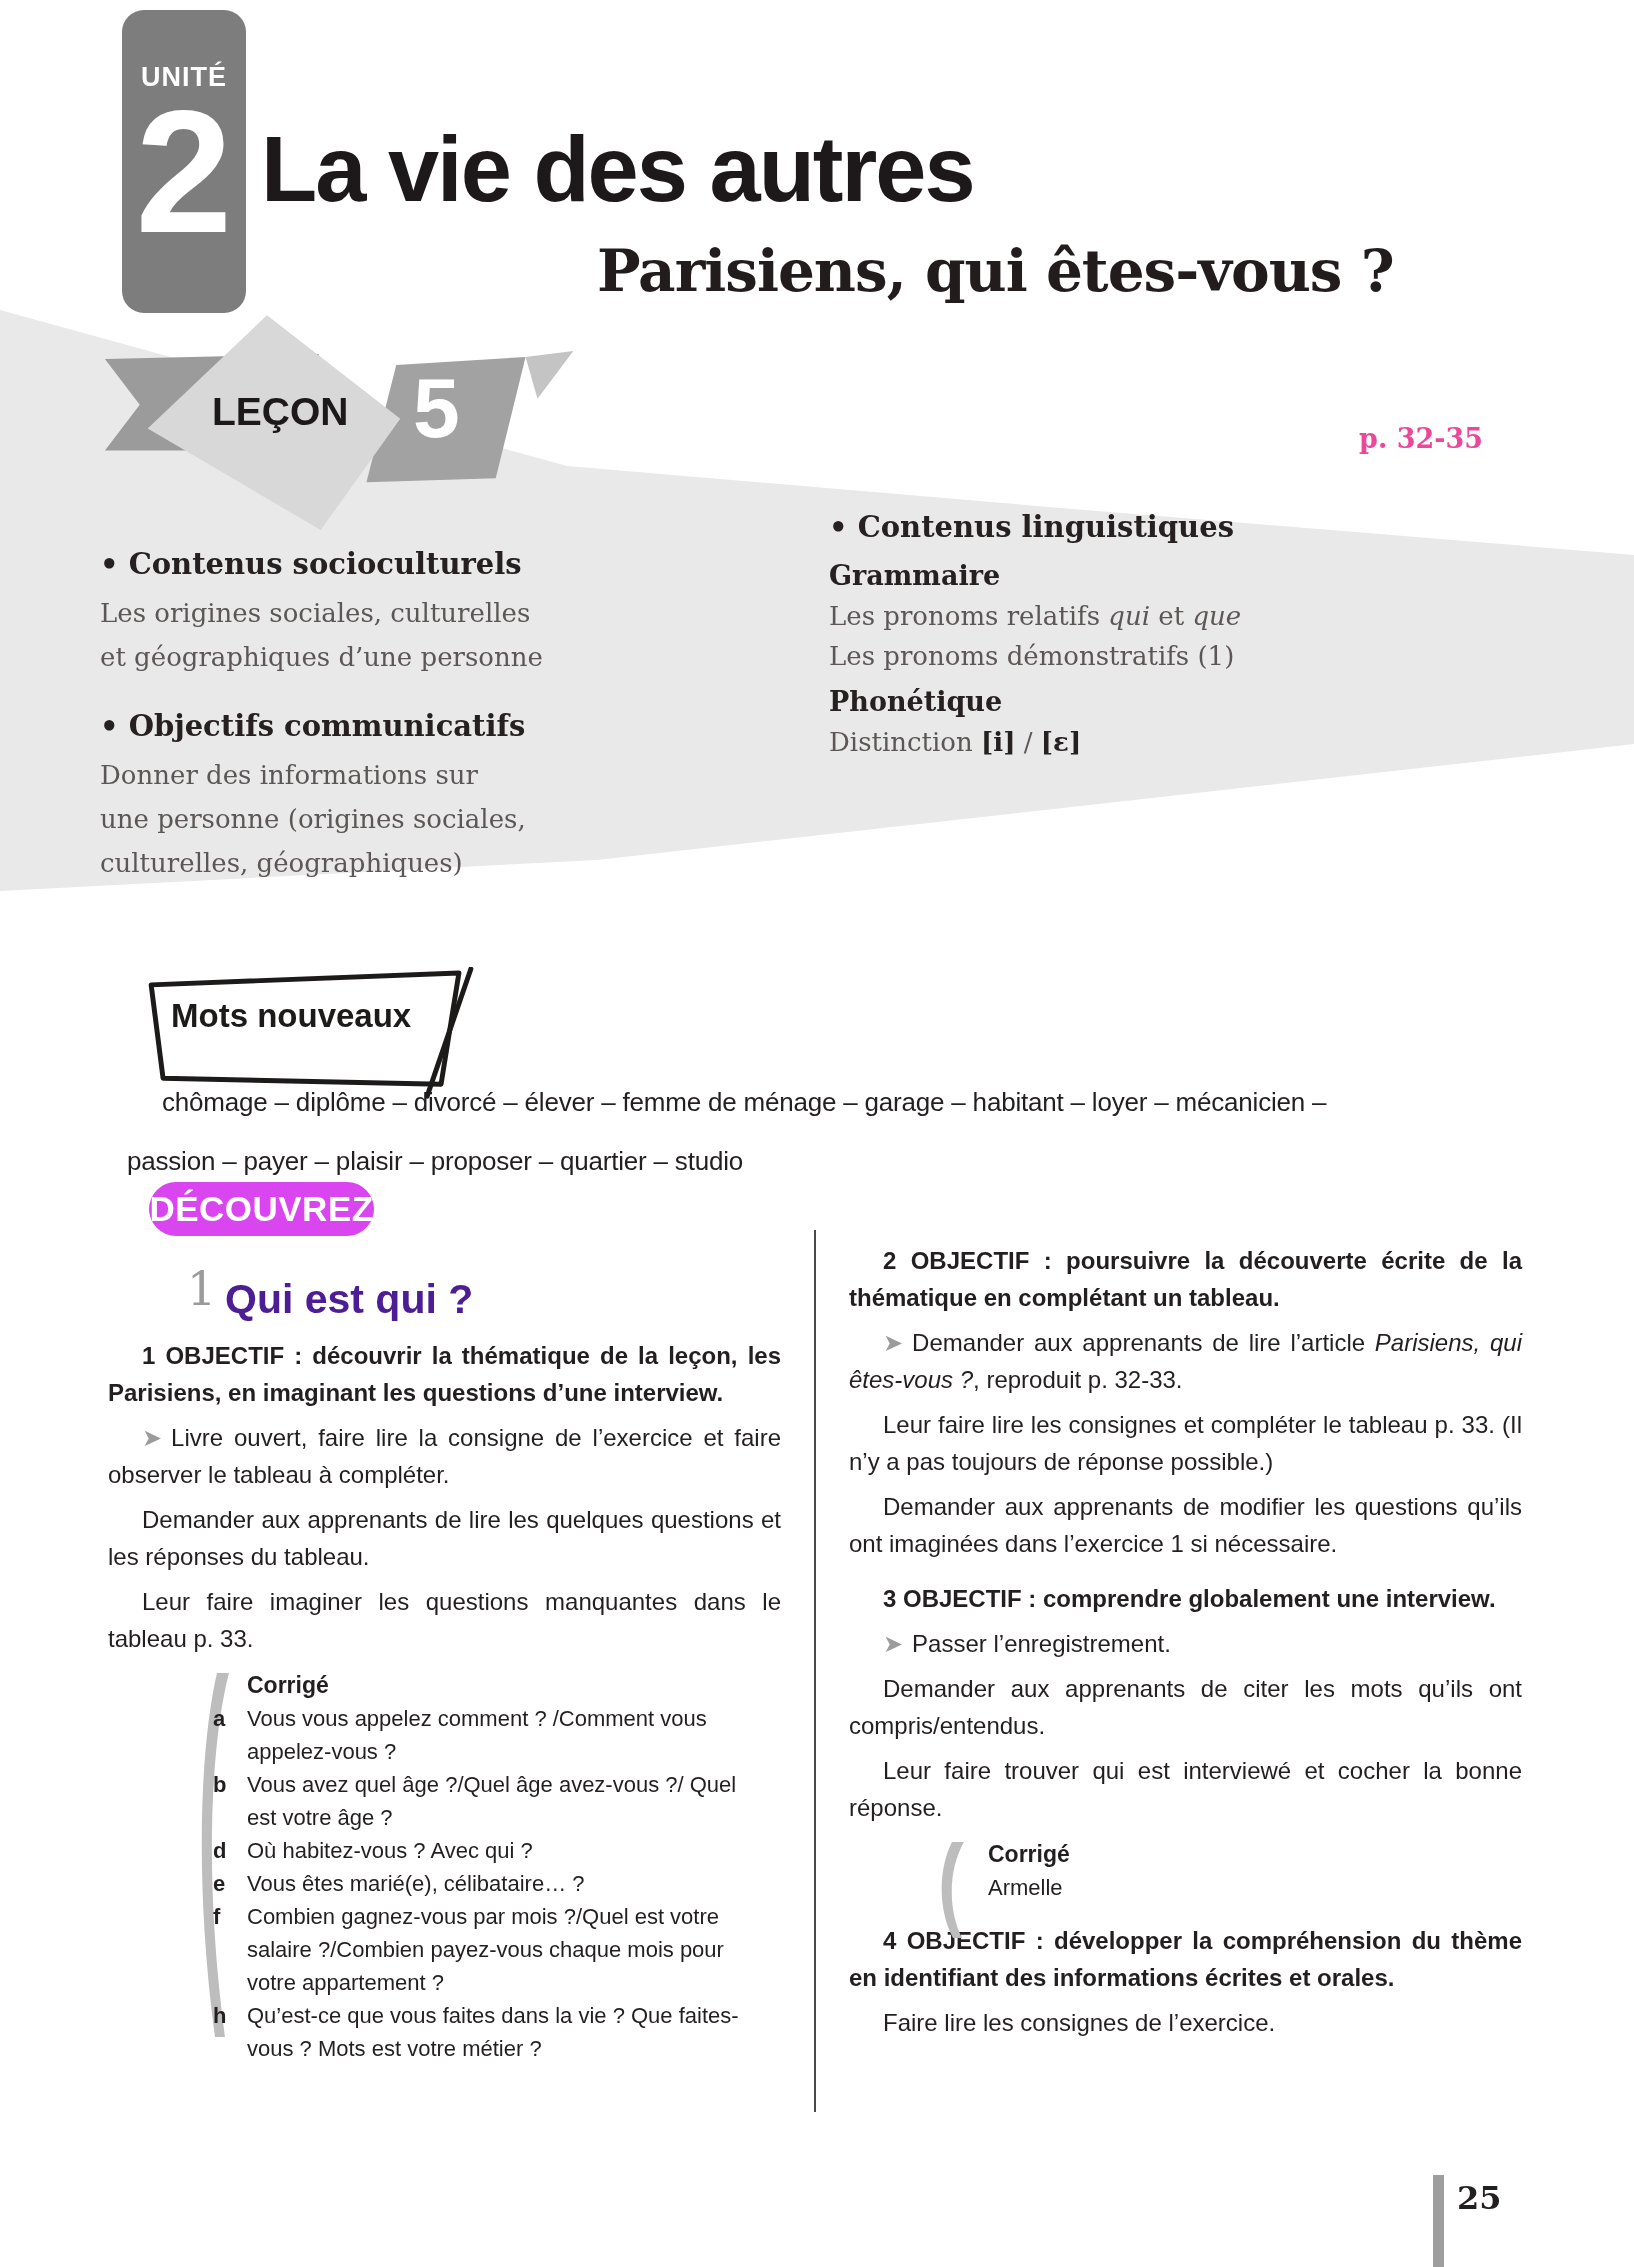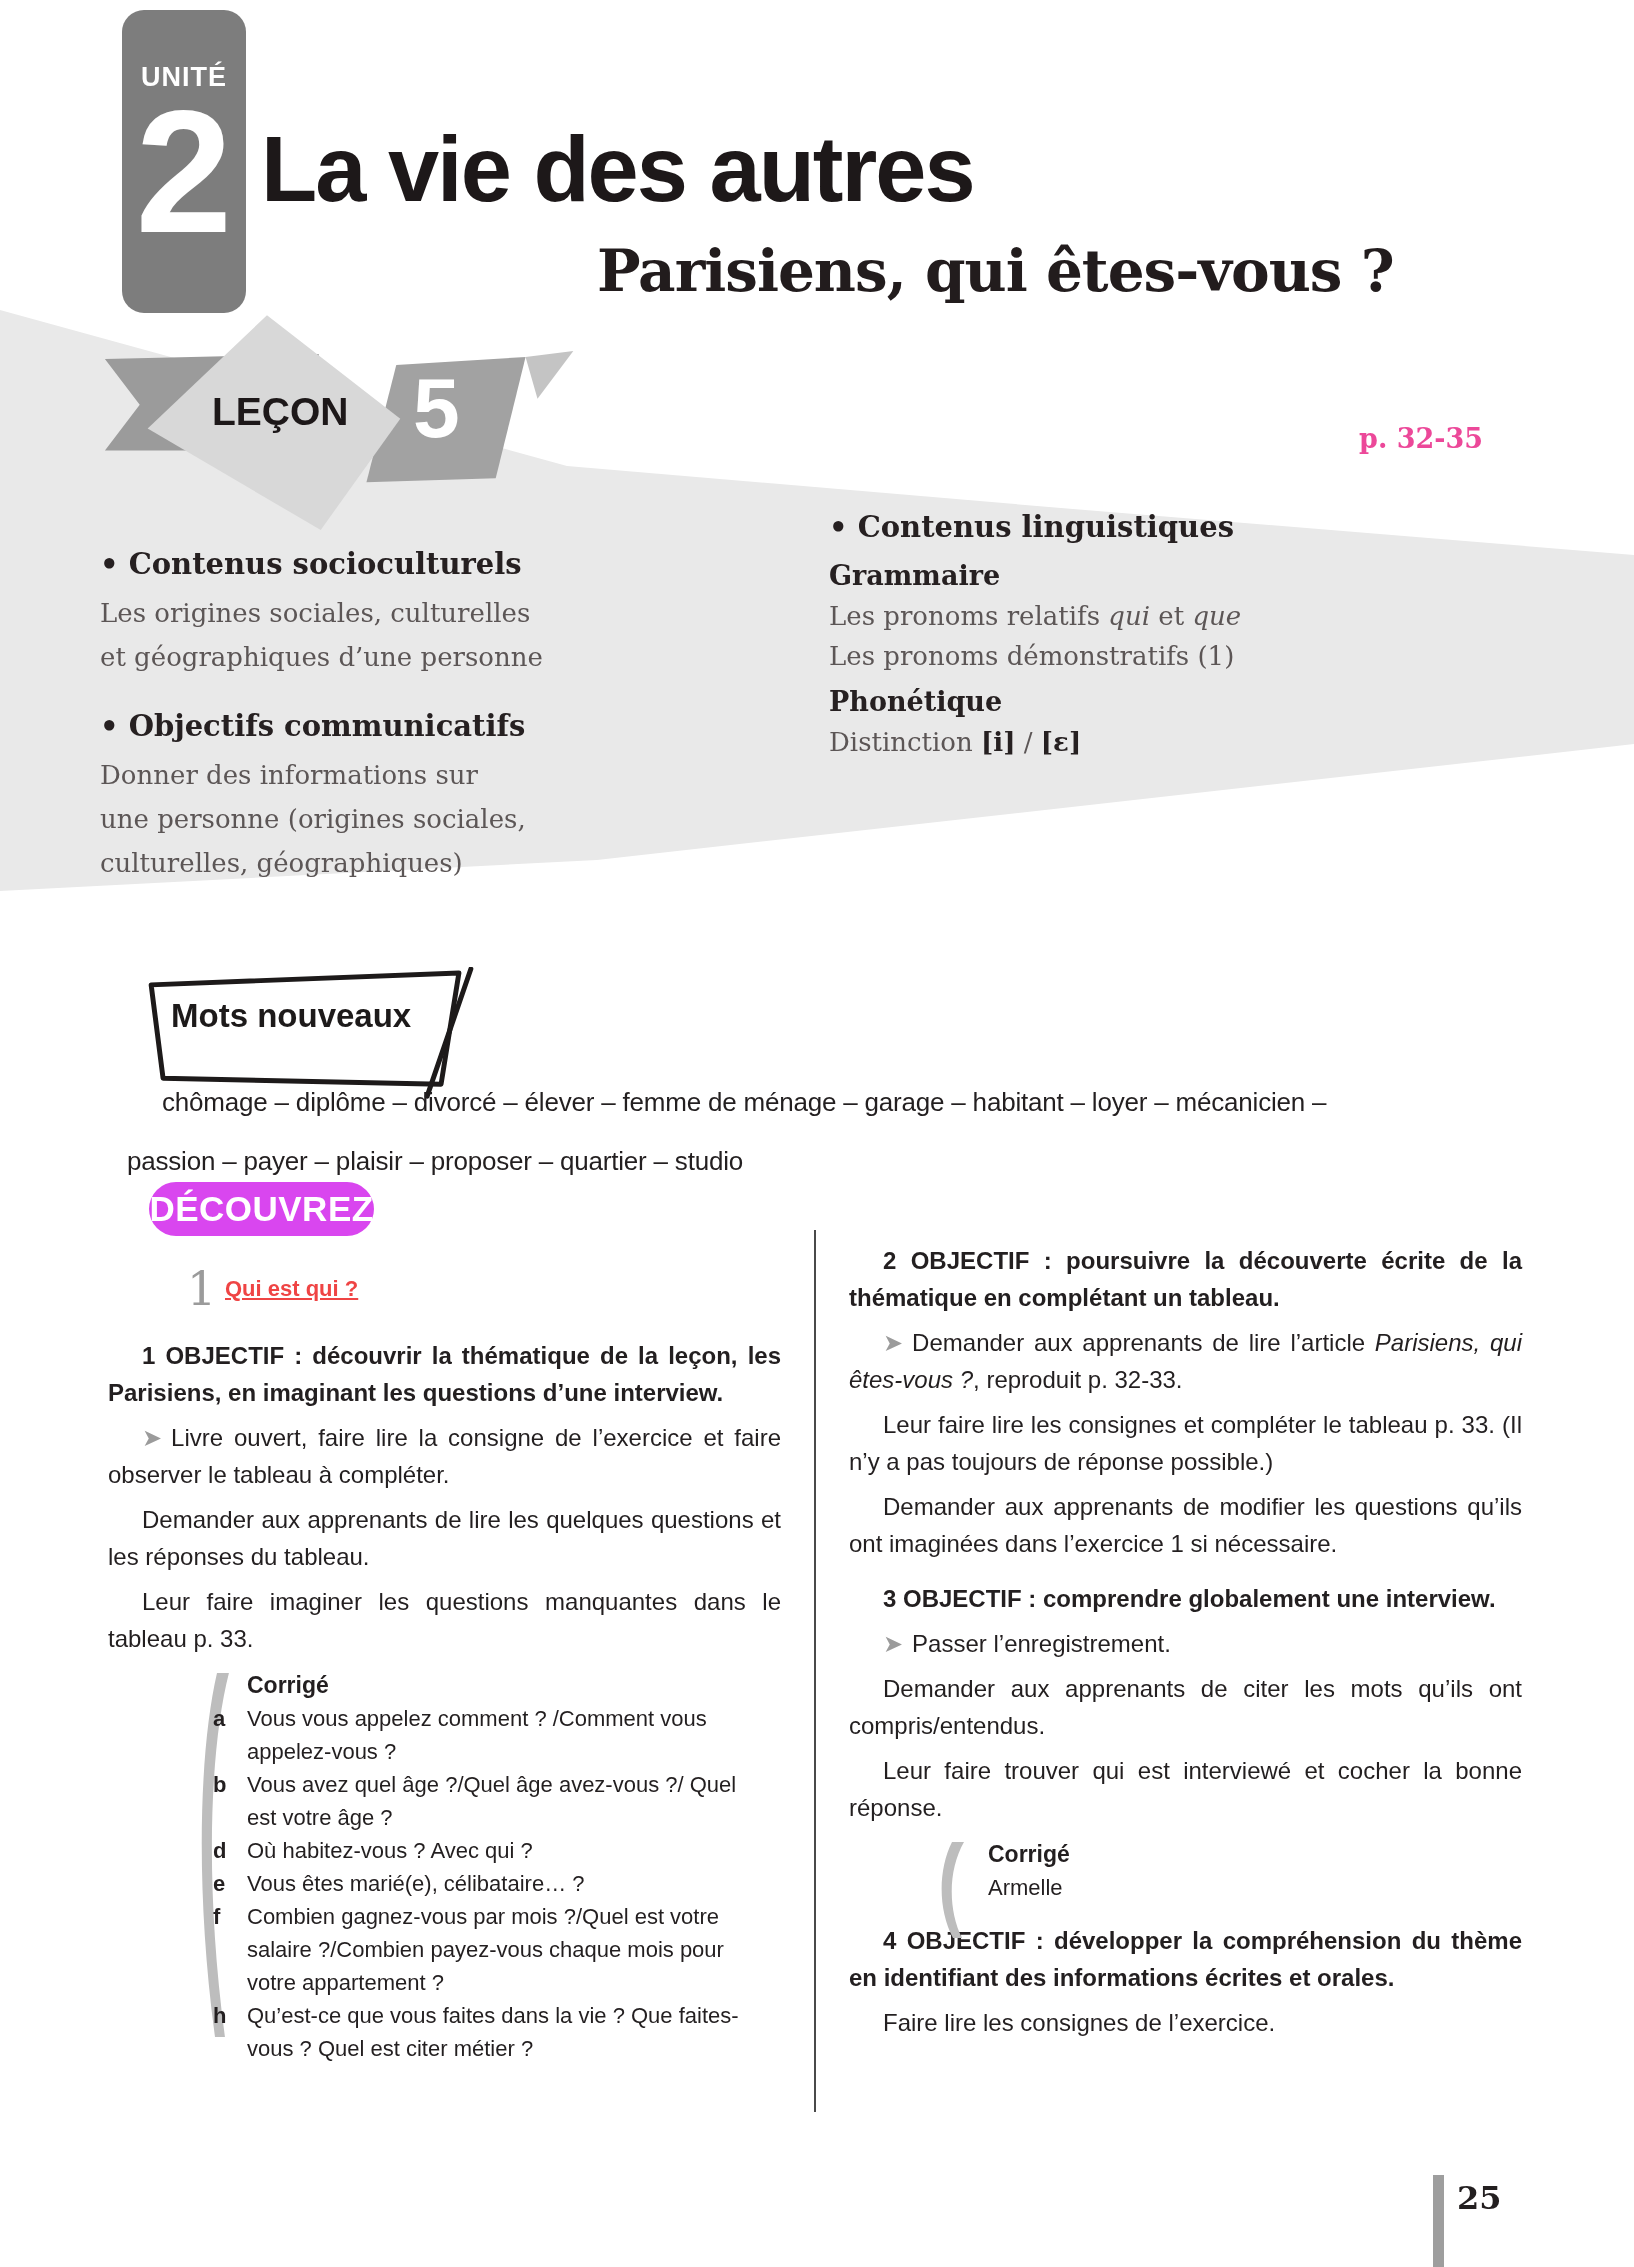--- a/index.html
+++ b/index.html
@@ -43,21 +43,21 @@
   .mots-label{position:absolute;left:171px;top:997px;font-size:33px;font-weight:800;color:#1d1a1a;}
   .vocab1{position:absolute;left:162px;top:1087px;font-size:26px;letter-spacing:-0.2px;}
   .vocab2{position:absolute;left:127px;top:1146px;font-size:26px;letter-spacing:-0.2px;}
 
   
   .badge{position:absolute;left:149px;top:1182px;width:225px;height:54px;background:#d946ef;border-radius:27px;
          display:flex;align-items:center;justify-content:center;font-size:35px;font-weight:800;
          letter-spacing:0.5px;color:#fff;}
   .act-num{position:absolute;left:187px;top:1262px;font-family:"DejaVu Serif",serif;
            font-size:46px;color:#9b9b9b;}
-  .act-title{position:absolute;left:225px;top:1276px;font-size:22px;font-weight:800;color:#ef4444;text-decoration:underline;}
+  .act-title{position:absolute;left:225px;top:1276px;font-size:41px;font-weight:800;color:#4c1d95;}
 
   
   .col{position:absolute;width:689px;font-size:24px;line-height:37px;text-align:justify;}
   .col.left{left:100px;top:1329px;}
   .col.right{left:841px;top:1234px;}
   .col p{margin:8px;text-indent:34px;}
   .col p.obj{font-weight:700;}
   .col p.obj.sp{margin-top:18px;}
   .arrow{color:#9b9b9b;padding-right:9px;}
   .divider{position:absolute;left:814px;top:1230px;width:2px;height:882px;background:#4a4a4a;}
@@ -146,21 +146,21 @@
     <div class="corrige">
       <svg class="swoosh" width="34" height="370" viewBox="0 0 34 372">
         <path d="M30 2 C10 80 6 220 26 368 L16 368 C-4 220 0 80 18 2 Z" fill="#bdbdbd"></path>
       </svg>
       <div class="clabel">Corrigé</div>
       <div class="ci"><span class="lt">a</span><span>Vous vous appelez comment ? /Comment vous appelez-vous ?</span></div>
       <div class="ci"><span class="lt">b</span><span>Vous avez quel âge ?/Quel âge avez-vous ?/ Quel est votre âge ?</span></div>
       <div class="ci"><span class="lt">d</span><span>Où habitez-vous ? Avec qui ?</span></div>
       <div class="ci"><span class="lt">e</span><span>Vous êtes marié(e), célibataire… ?</span></div>
       <div class="ci"><span class="lt">f</span><span>Combien gagnez-vous par mois ?/Quel est votre salaire ?/Combien payez-vous chaque mois pour votre appartement ?</span></div>
-      <div class="ci"><span class="lt">h</span><span>Qu’est-ce que vous faites dans la vie ? Que faites-vous ? Quel est citer métier ?</span></div>
+      <div class="ci"><span class="lt">h</span><span>Qu’est-ce que vous faites dans la vie ? Que faites-vous ? Mots est votre métier ?</span></div>
     </div>
   </div>
 
   <div class="col right">
     <p class="obj">2 OBJECTIF : poursuivre la découverte écrite de la thématique en complétant un tableau.</p>
     <p><span class="arrow">➤</span><span>Demander aux apprenants de lire l’article </span><span class="it">Parisiens, qui êtes-vous ?</span><span>, reproduit p. 32-33.</span></p>
     <p>Leur faire lire les consignes et compléter le tableau p. 33. (Il n’y a pas toujours de réponse possible.)</p>
     <p>Demander aux apprenants de modifier les questions qu’ils ont imaginées dans l’exercice 1 si nécessaire.</p>
 
     <p class="obj sp">3 OBJECTIF : comprendre globalement une interview.</p>

